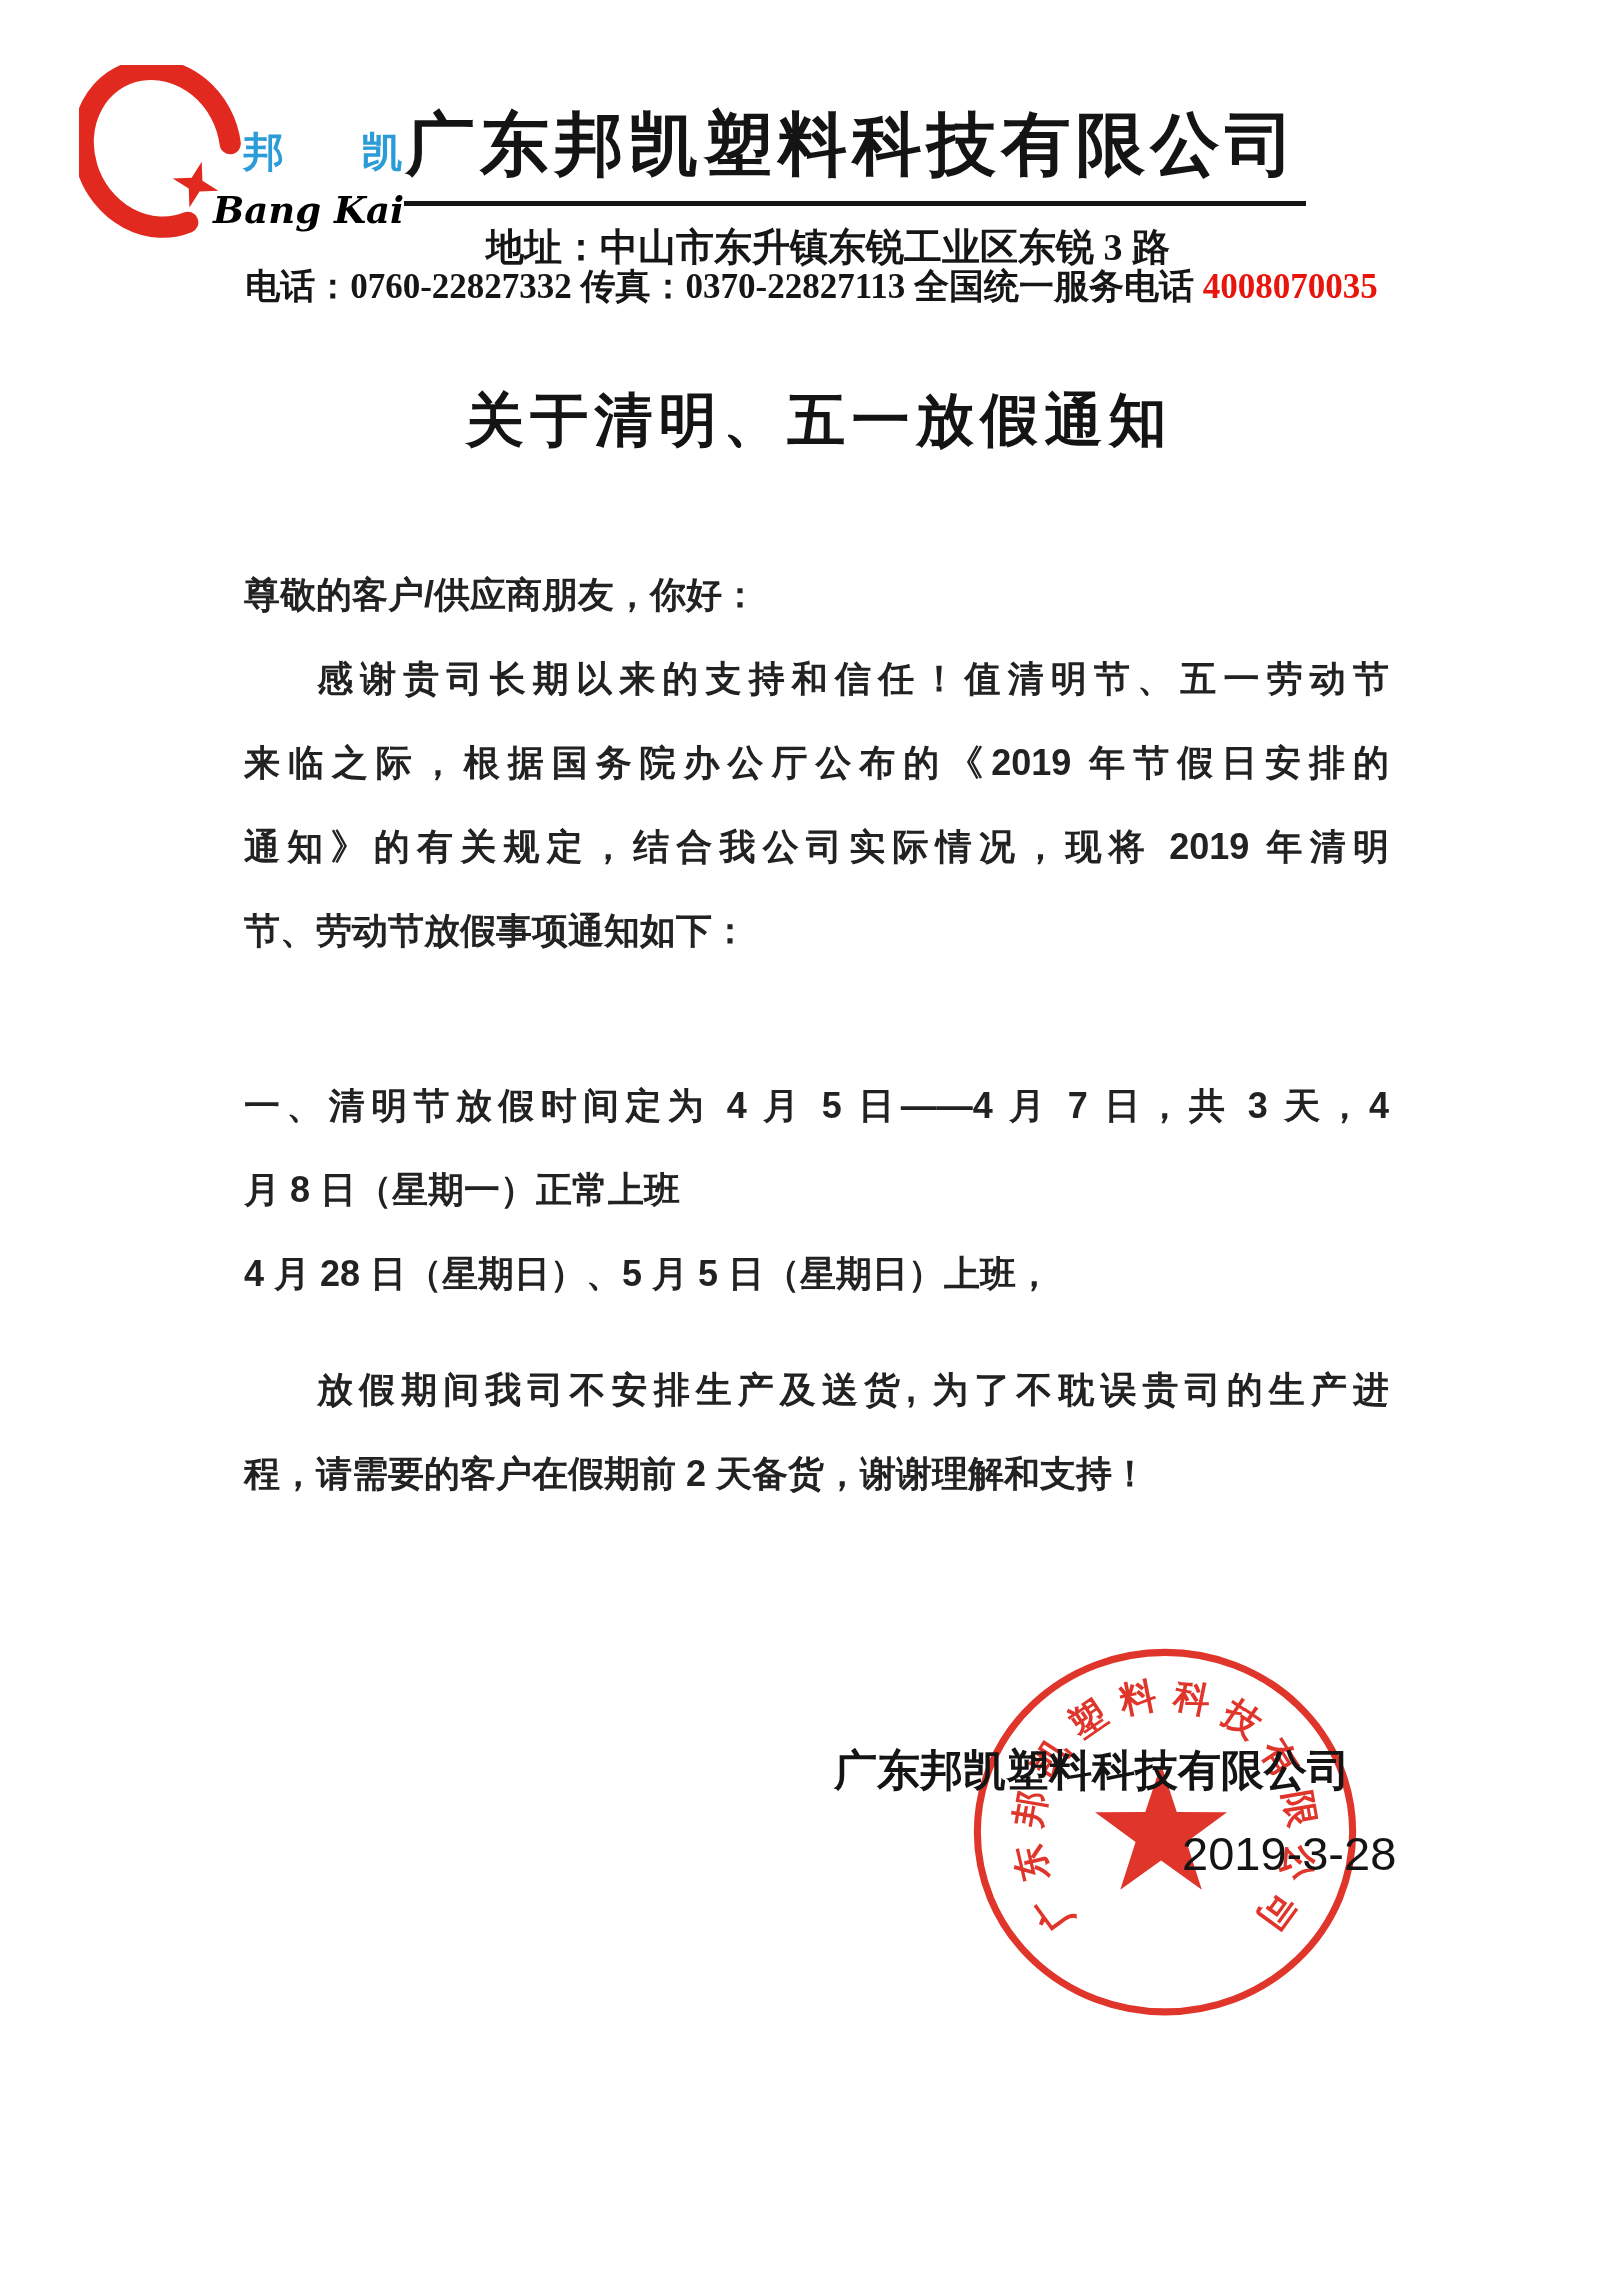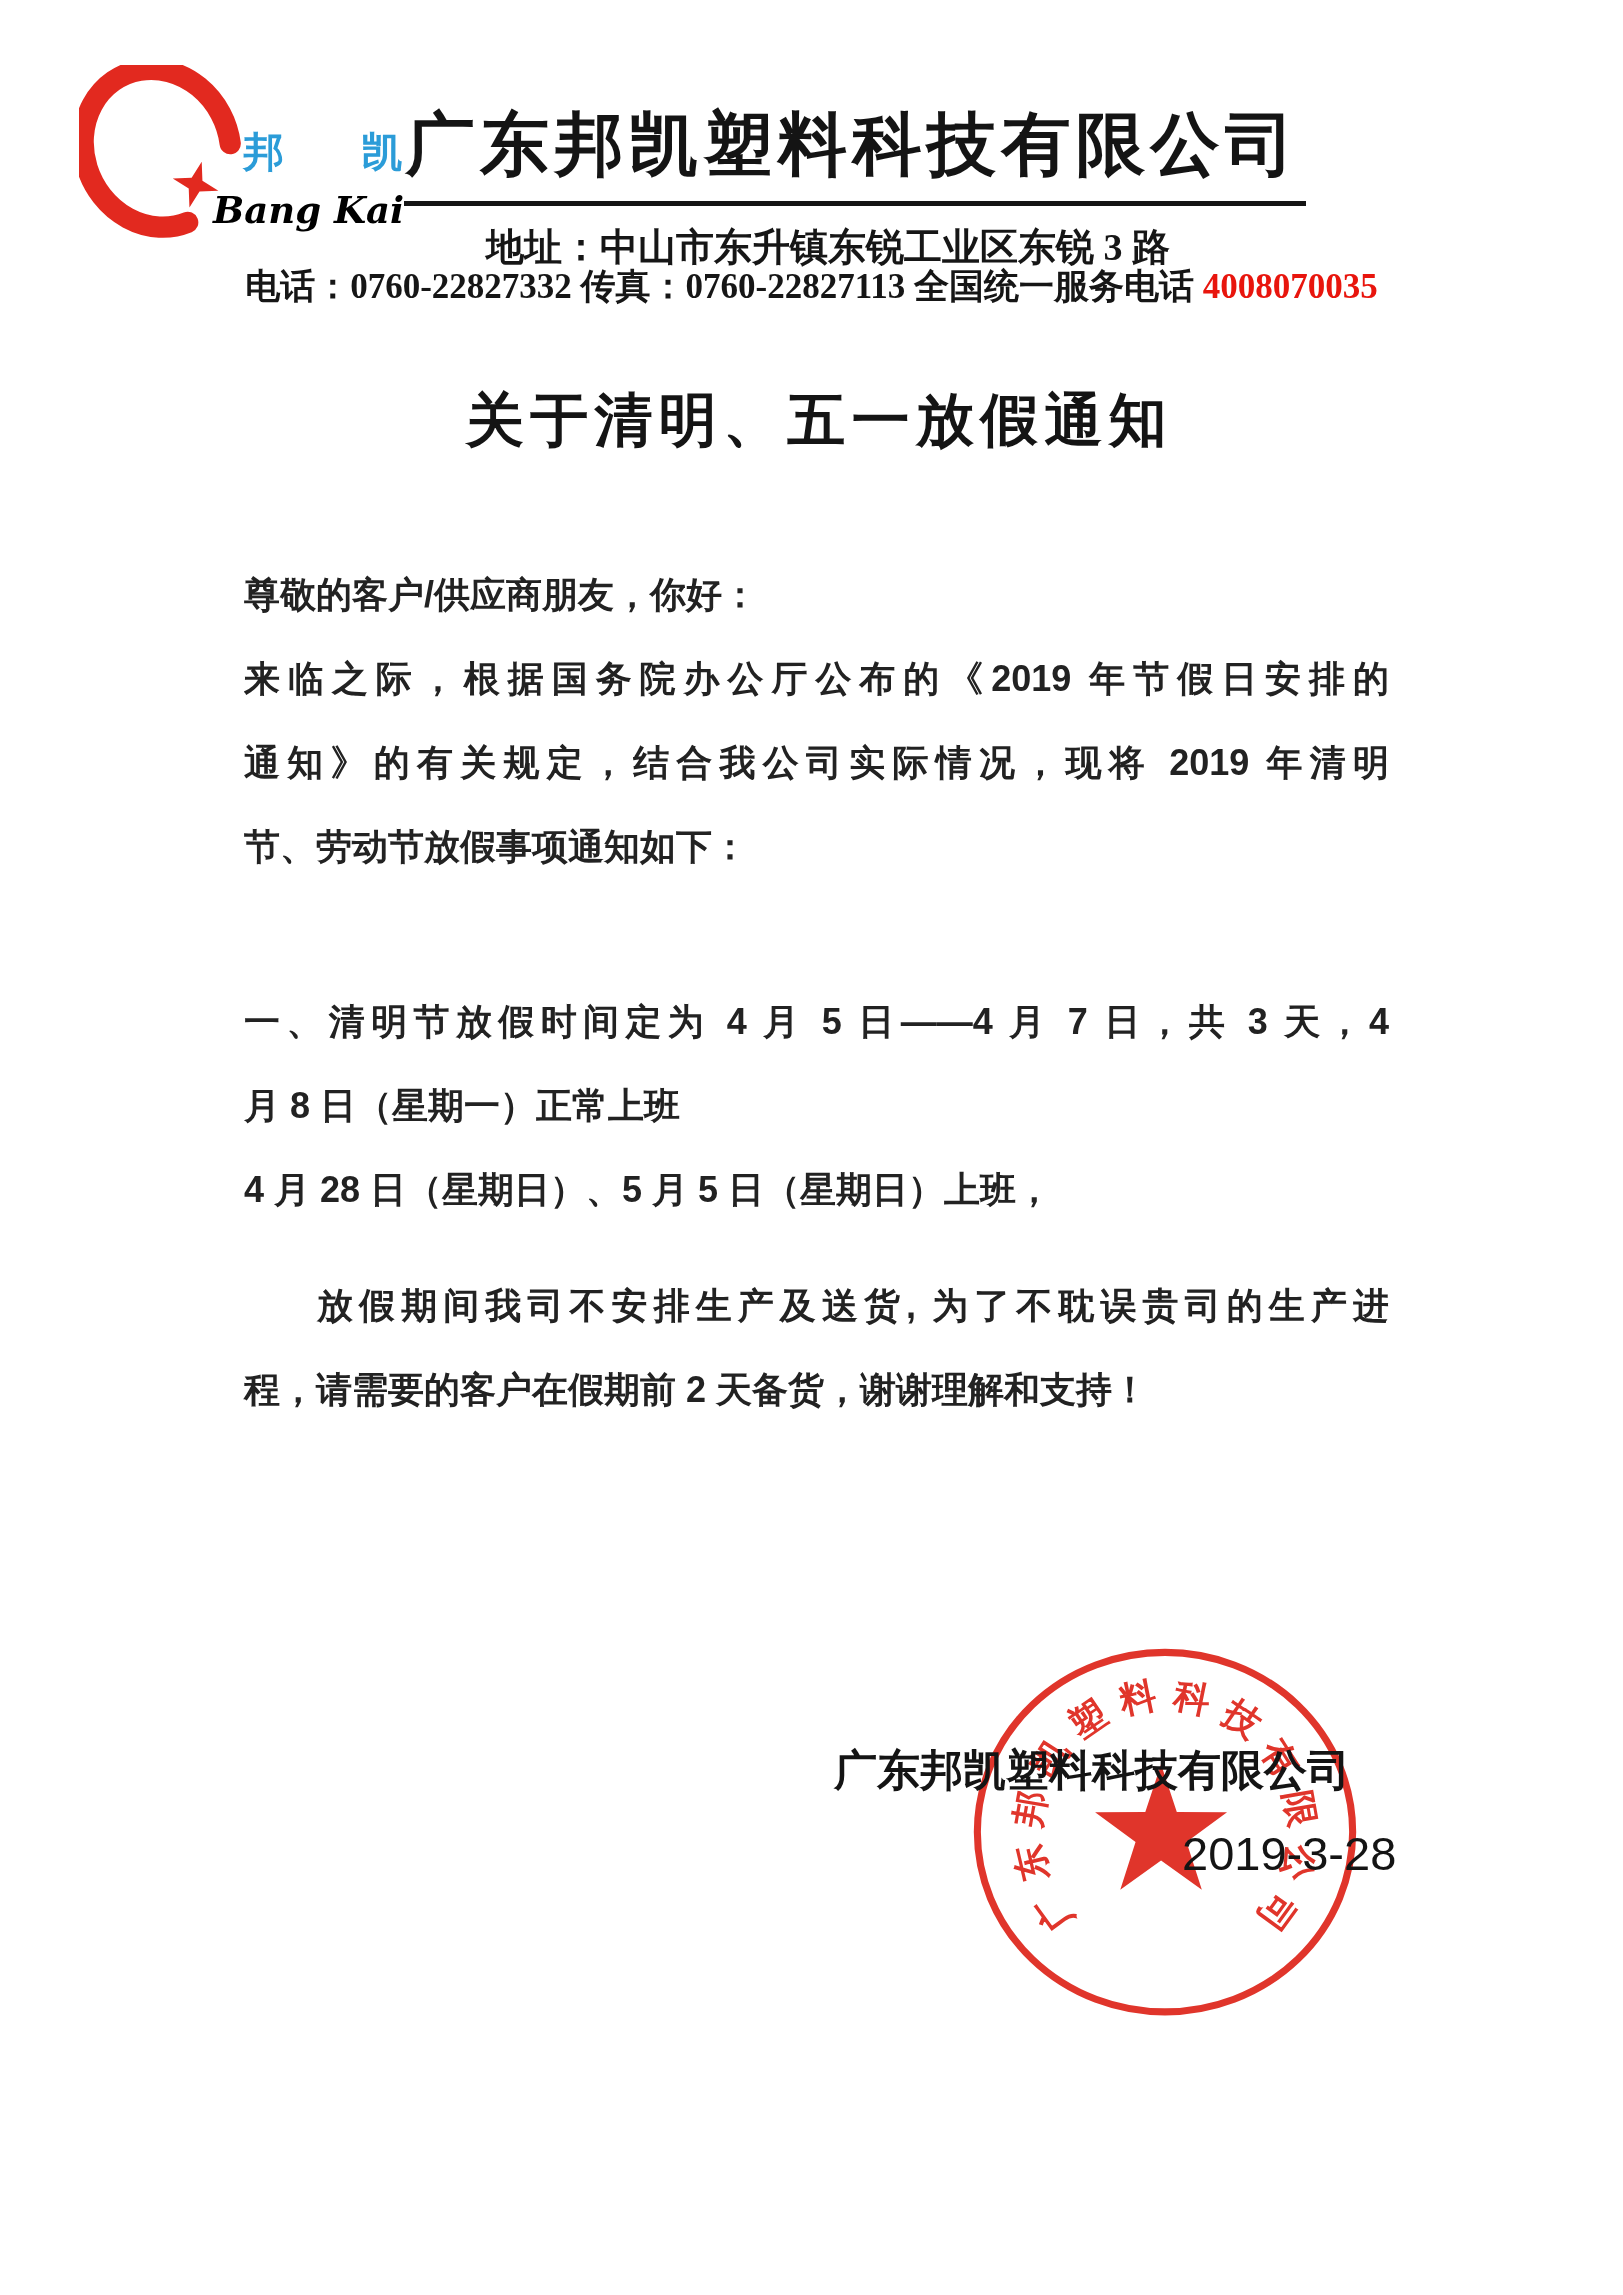--- a/index.html
+++ b/index.html
@@ -81,27 +81,28 @@
 
   <polygon fill="#e2291f" points="155.8,123 156.7,147 177,159.8 153,160.7 140.2,181 139.3,157 119,144.2 143,143.3"></polygon>
 </svg>
 <div class="abs brand-cn">邦 凯</div>
 <div class="abs brand-en">Bang Kai</div>
 
 <div class="abs company-name">广东邦凯塑料科技有限公司</div>
 
 <div class="abs addr-line">地址：中山市东升镇东锐工业区东锐 3 路</div>
 
-<div class="abs phone-line"><span>电话：0760-22827332 传真：0760-22827113 全国统一服务电话 </span><span class="hotline">4008070035</span></div>
+<div class="abs phone-line"><span>电话：0760-22827332 传真：0370-22827113 全国统一服务电话 </span><span class="hotline">4008070035</span></div>
 
 <div class="abs doc-title">关于清明、五一放假通知</div>
 
 <div class="abs content">
   <div class="bline">尊敬的客户/供应商朋友，你好：</div>
 
+  <div class="bline jl ind">感谢贵司长期以来的支持和信任！值清明节、五一劳动节</div>
   <div class="bline jl">来临之际，根据国务院办公厅公布的《2019 年节假日安排的</div>
   <div class="bline jl">通知》的有关规定，结合我公司实际情况，现将 2019 年清明</div>
   <div class="bline">节、劳动节放假事项通知如下：</div>
 
   <div class="bline jl gap-item1">一、清明节放假时间定为 4 月 5 日——4 月 7 日，共 3 天，4</div>
   <div class="bline">月 8 日（星期一）正常上班</div>
 
   <div class="bline">4 月 28 日（星期日）、5 月 5 日（星期日）上班，</div>
 
   <div class="bline jl gap-para2 ind">放假期间我司不安排生产及送货, 为了不耽误贵司的生产进</div>

